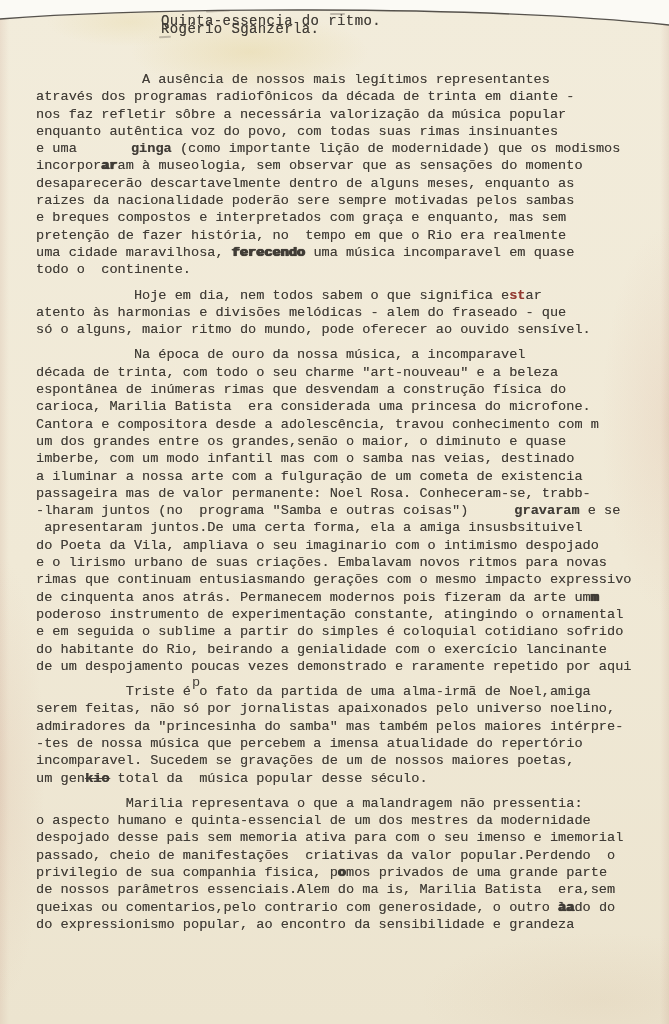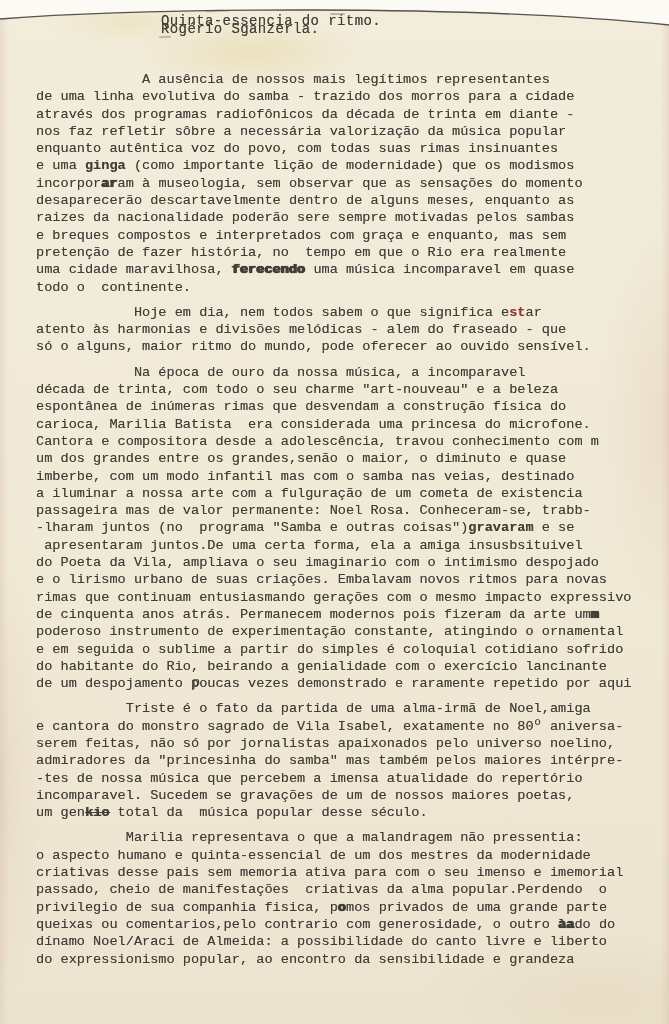--- a/index.html
+++ b/index.html
@@ -16,21 +16,21 @@
       linear-gradient(90deg, rgba(199,160,142,0) 660px, rgba(199,160,142,0.22) 669px),
       linear-gradient(#f2ecdb 0%, #f0e9d6 55%, #ece4cf 100%);
   }
   .scan-edge{position:absolute;top:0;left:0;z-index:3;}
   .doc-text{color:#413d37;text-shadow:0 0 0.5px rgba(65,61,55,0.55);}
   .title{position:absolute;top:13px;left:161px;font-size:14px;letter-spacing:0.4px;}
   .author{position:absolute;top:21px;left:161px;font-size:14px;letter-spacing:0.4px;}
   .body{position:absolute;top:71px;left:36px;font-size:13.6px;}
   .para{margin:0 0 8px 0;}
   .line{white-space:pre;height:17.3px;line-height:17.3px;}
-  .b{font-weight:700;}
+  .b{font-weight:700;margin-left:46px;}
   .ot{font-weight:700;text-shadow:0.7px 0 0 currentColor,-0.7px 0 0 currentColor,0 0 1px currentColor;}
   .st{font-weight:700;text-decoration:line-through;text-shadow:0.6px 0 0 currentColor;text-align:right;}
   .red{color:#933a32;font-weight:700;text-shadow:0 0 0.5px rgba(147,58,50,0.6);}
   .dn{position:relative;top:3px;}
   .up{position:relative;top:-3px;}
   .stray-char{position:absolute;top:675px;left:192px;font-size:13.6px;color:#413d37;}
   .pencil{position:absolute;height:2px;background:rgba(128,122,114,0.45);border-radius:1px;z-index:2;}
   .pencil-1{top:10px;left:206px;width:24px;transform:rotate(-2deg);}
   .pencil-2{top:13px;left:330px;width:15px;}
   .pencil-3{top:36px;left:159px;width:12px;transform:rotate(-3deg);}
@@ -48,21 +48,20 @@
   <div class="pencil pencil-1"></div>
   <div class="pencil pencil-2"></div>
   <div class="pencil pencil-3"></div>
 
   <div class="title doc-text">Quinta-essencia do ritmo.</div>
   <div class="author doc-text">Rogério Sganzerla.</div>
 
   <div class="body doc-text">
       <div class="para">
         <div class="line">             A ausência de nossos mais legítimos representantes</div>
-        <div class="line">de uma linha evolutiva do samba - trazido dos morros para a cidade</div>
         <div class="line">através dos programas radiofônicos da década de trinta em diante -</div>
         <div class="line">nos faz refletir sôbre a necessária valorização da música popular</div>
         <div class="line">enquanto autêntica voz do povo, com todas suas rimas insinuantes</div>
         <div class="line"><span>e uma </span><span class="b">ginga</span><span> (como importante lição de modernidade) que os modismos</span></div>
         <div class="line"><span>incorpor</span><span class="ot">ar</span><span>am à museologia, sem observar que as sensações do momento</span></div>
         <div class="line">desaparecerão descartavelmente dentro de alguns meses, enquanto as</div>
         <div class="line">raizes da nacionalidade poderão sere sempre motivadas pelos sambas</div>
         <div class="line">e breques compostos e interpretados com graça e enquanto, mas sem</div>
         <div class="line">pretenção de fazer história, no  tempo em que o Rio era realmente</div>
         <div class="line"><span>uma cidade maravilhosa, </span><span class="ot">ferecendo</span><span> uma música incomparavel em quase</span></div>
@@ -89,33 +88,32 @@
         <div class="line">e o lirismo urbano de suas criações. Embalavam novos ritmos para novas</div>
         <div class="line">rimas que continuam entusiasmando gerações com o mesmo impacto expressivo</div>
         <div class="line"><span>de cinquenta anos atrás. Permanecem modernos pois fizeram da arte um</span><span class="ot">m</span></div>
         <div class="line">poderoso instrumento de experimentação constante, atingindo o ornamental</div>
         <div class="line">e em seguida o sublime a partir do simples é coloquial cotidiano sofrido</div>
         <div class="line">do habitante do Rio, beirando a genialidade com o exercício lancinante</div>
         <div class="line">de um despojamento poucas vezes demonstrado e raramente repetido por aqui</div>
       </div>
       <div class="para">
         <div class="line">           Triste é o fato da partida de uma alma-irmã de Noel,amiga</div>
-        <div class="line">e cantora do monstro sagrado de Vila Isabel, exatamente no 80º aniversa-</div>
         <div class="line">serem feitas, não só por jornalistas apaixonados pelo universo noelino,</div>
         <div class="line">admiradores da "princesinha do samba" mas também pelos maiores intérpre-</div>
         <div class="line">-tes de nossa música que percebem a imensa atualidade do repertório</div>
         <div class="line">incomparavel. Sucedem se gravações de um de nossos maiores poetas,</div>
         <div class="line"><span>um gen</span><span class="st">kio</span><span> total da  música popular desse século.</span></div>
       </div>
       <div class="para">
         <div class="line">           Marilia representava o que a malandragem não pressentia:</div>
         <div class="line">o aspecto humano e quinta-essencial de um dos mestres da modernidade</div>
-        <div class="line">criativas desse pais sem memoria ativa para com o seu imenso e imemorial</div>
-        <div class="line">passado, cheio de manifestações  criativas da alma popular.Perdendo  o</div>
+        <div class="line">despojado desse pais sem memoria ativa para com o seu imenso e imemorial</div>
+        <div class="line">passado, cheio de manifestações  criativas da valor popular.Perdendo  o</div>
         <div class="line"><span>privilegio de sua companhia fisica, p</span><span class="ot">o</span><span>mos privados de uma grande parte</span></div>
+        <div class="line">de nossos parâmetros essenciais.Alem do ma is, Marilia Batista  era,sem</div>
         <div class="line"><span>queixas ou comentarios,pelo contrario com generosidade, o outro </span><span class="ot">àa</span><span>do do</span></div>
-        <div class="line">dínamo Noel/Araci de Almeida: a possibilidade do canto livre e liberto</div>
         <div class="line">do expressionismo popular, ao encontro da sensibilidade e grandeza</div>
       </div>
     </div>
 
   <span class="stray-char">p</span>
 </div>
 
 </body></html>

